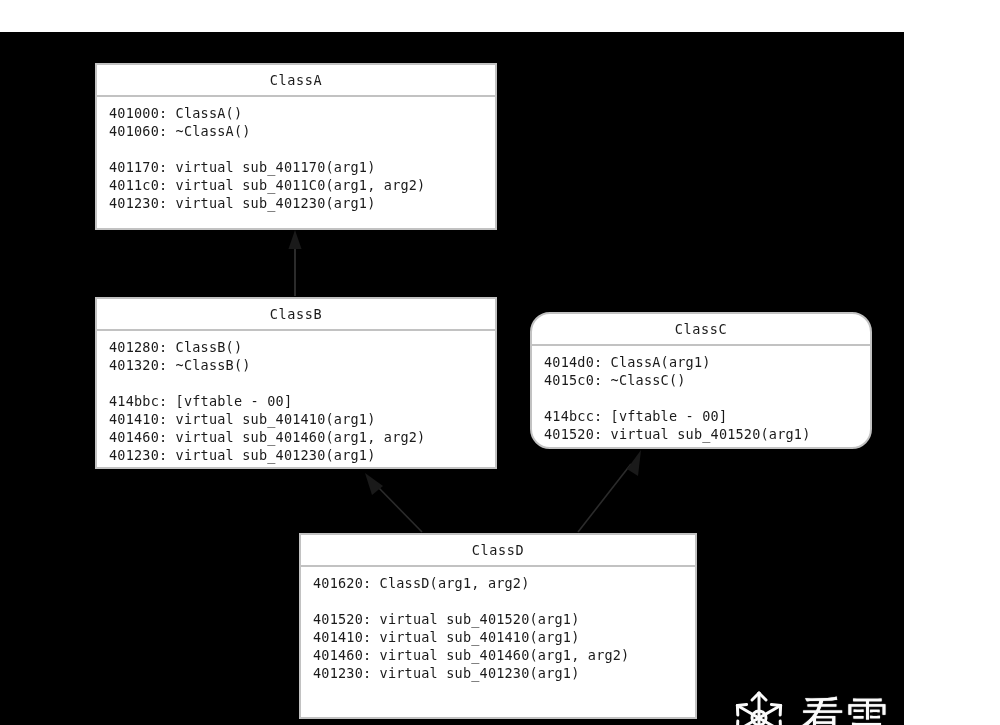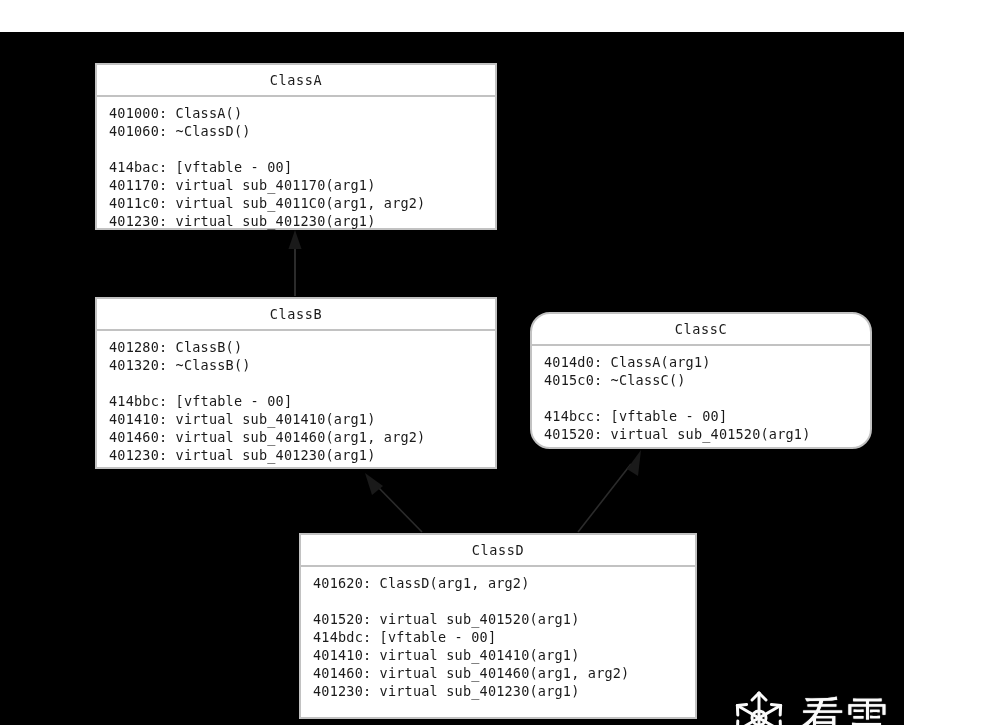--- a/index.html
+++ b/index.html
@@ -82,23 +82,22 @@
 </style>
 </head>
 <body>
 
 <div id="canvas">
 
   <div class="uml-box" id="box-ClassA" style="left:95px; top:31px; width:402px; height:167px;">
     <div class="uml-title">ClassA</div>
     <div class="uml-body">
       <div class="uml-line">401000: ClassA()</div>
-      <div class="uml-line">401060: ~ClassD()</div>
+      <div class="uml-line">401060: ~ClassA()</div>
       <div class="uml-line spacer"></div>
-      <div class="uml-line">414bac: [vftable - 00]</div>
       <div class="uml-line">401170: virtual sub_401170(arg1)</div>
       <div class="uml-line">4011c0: virtual sub_4011C0(arg1, arg2)</div>
       <div class="uml-line">401230: virtual sub_401230(arg1)</div>
     </div>
   </div>
 
   <div class="uml-box" id="box-ClassB" style="left:95px; top:265px; width:402px; height:172px;">
     <div class="uml-title">ClassB</div>
     <div class="uml-body">
       <div class="uml-line">401280: ClassB()</div>
@@ -121,21 +120,20 @@
       <div class="uml-line">401520: virtual sub_401520(arg1)</div>
     </div>
   </div>
 
   <div class="uml-box" id="box-ClassD" style="left:299px; top:501px; width:398px; height:186px;">
     <div class="uml-title">ClassD</div>
     <div class="uml-body">
       <div class="uml-line">401620: ClassD(arg1, arg2)</div>
       <div class="uml-line spacer"></div>
       <div class="uml-line">401520: virtual sub_401520(arg1)</div>
-      <div class="uml-line">414bdc: [vftable - 00]</div>
       <div class="uml-line">401410: virtual sub_401410(arg1)</div>
       <div class="uml-line">401460: virtual sub_401460(arg1, arg2)</div>
       <div class="uml-line">401230: virtual sub_401230(arg1)</div>
     </div>
   </div>
 
   <svg id="arrows" viewBox="0 0 1000 725">
 
     <g>
       <line x1="295" y1="264" x2="295" y2="212" stroke="#2b2b2b" stroke-width="2"></line>

